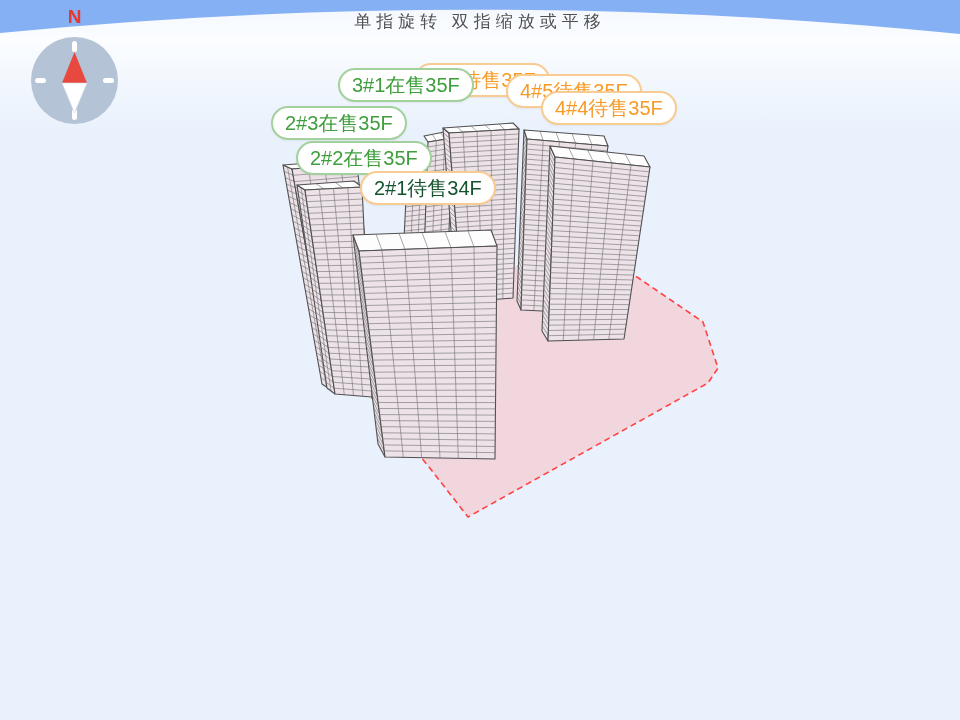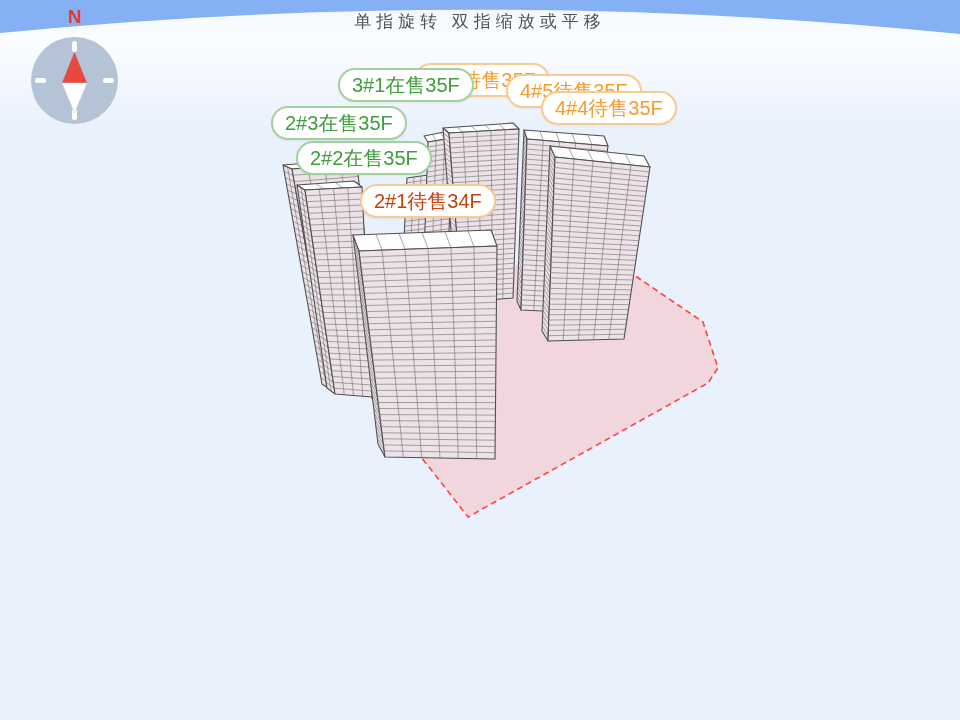--- a/index.html
+++ b/index.html
@@ -128,15 +128,15 @@
     </div>
   </div>
 
   <div id="labels">
       <div class="bubble" style="left: 414px; top: 63px; z-index: 11; color: rgb(247, 155, 40); border-color: rgb(248, 203, 146);">3#2待售35F</div>
       <div class="bubble" style="left: 338px; top: 68px; z-index: 12; color: rgb(63, 158, 60); border-color: rgb(163, 209, 157);">3#1在售35F</div>
       <div class="bubble" style="left: 506px; top: 74px; z-index: 13; color: rgb(247, 155, 40); border-color: rgb(248, 203, 146);">4#5待售35F</div>
       <div class="bubble" style="left: 541px; top: 91px; z-index: 14; color: rgb(247, 155, 40); border-color: rgb(248, 203, 146); text-align: right;">4#4待售35F</div>
       <div class="bubble" style="left: 271px; top: 106px; z-index: 11; color: rgb(63, 158, 60); border-color: rgb(163, 209, 157);">2#3在售35F</div>
       <div class="bubble" style="left: 296px; top: 125px; z-index: 12; color: rgb(63, 158, 60); border-color: rgb(163, 209, 157); margin-top: 16px;">2#2在售35F</div>
-      <div class="bubble" style="left: 360px; top: 184px; z-index: 12; color: #c2410c; border-color: rgb(248, 203, 146); text-align: center;">2#1待售34F</div>
+      <div class="bubble" style="left: 360px; top: 171px; z-index: 12; color: #14532d; border-color: rgb(248, 203, 146); text-align: center;">2#1待售34F</div>
     </div>
 </div>
 
 </body></html>

